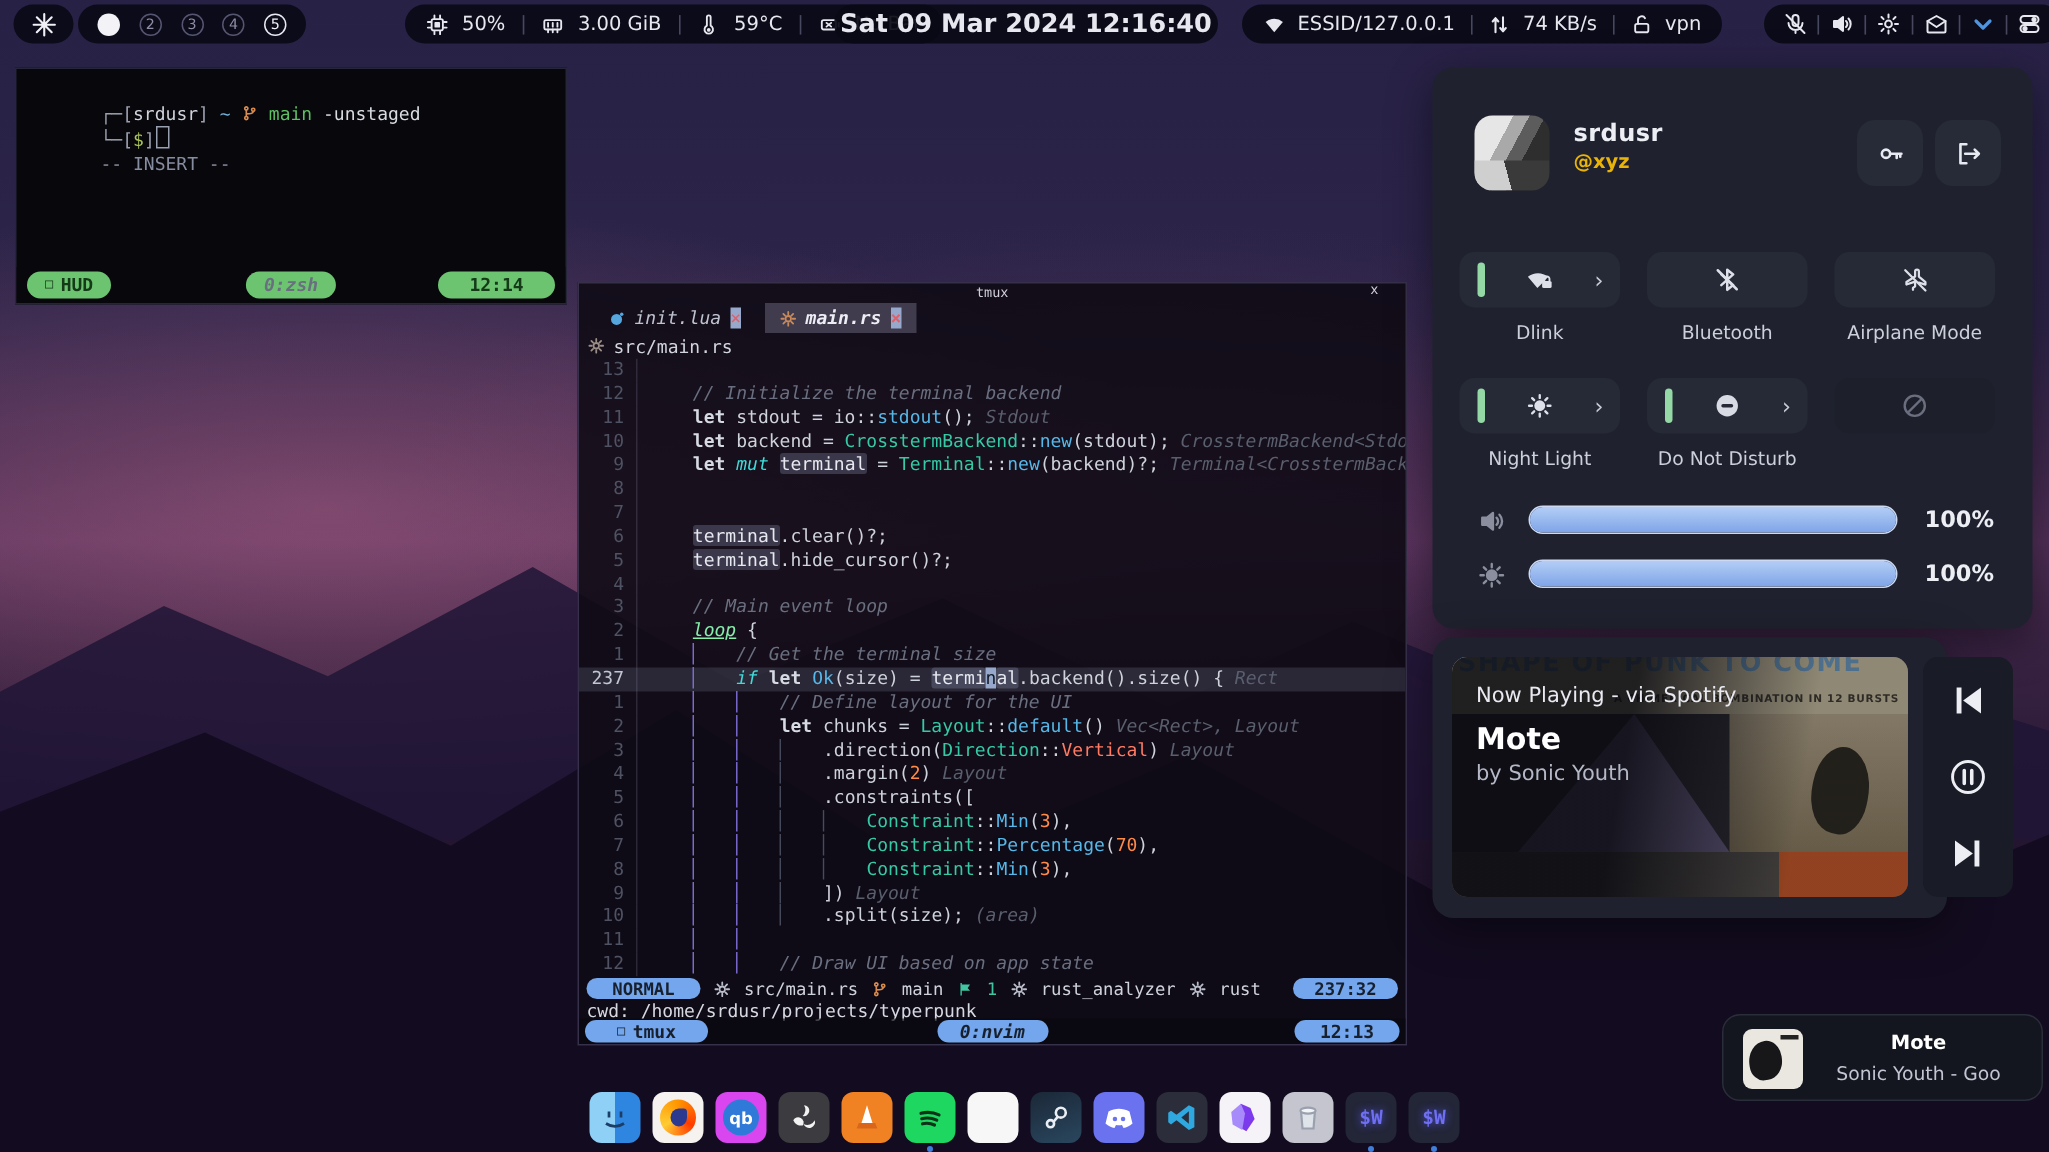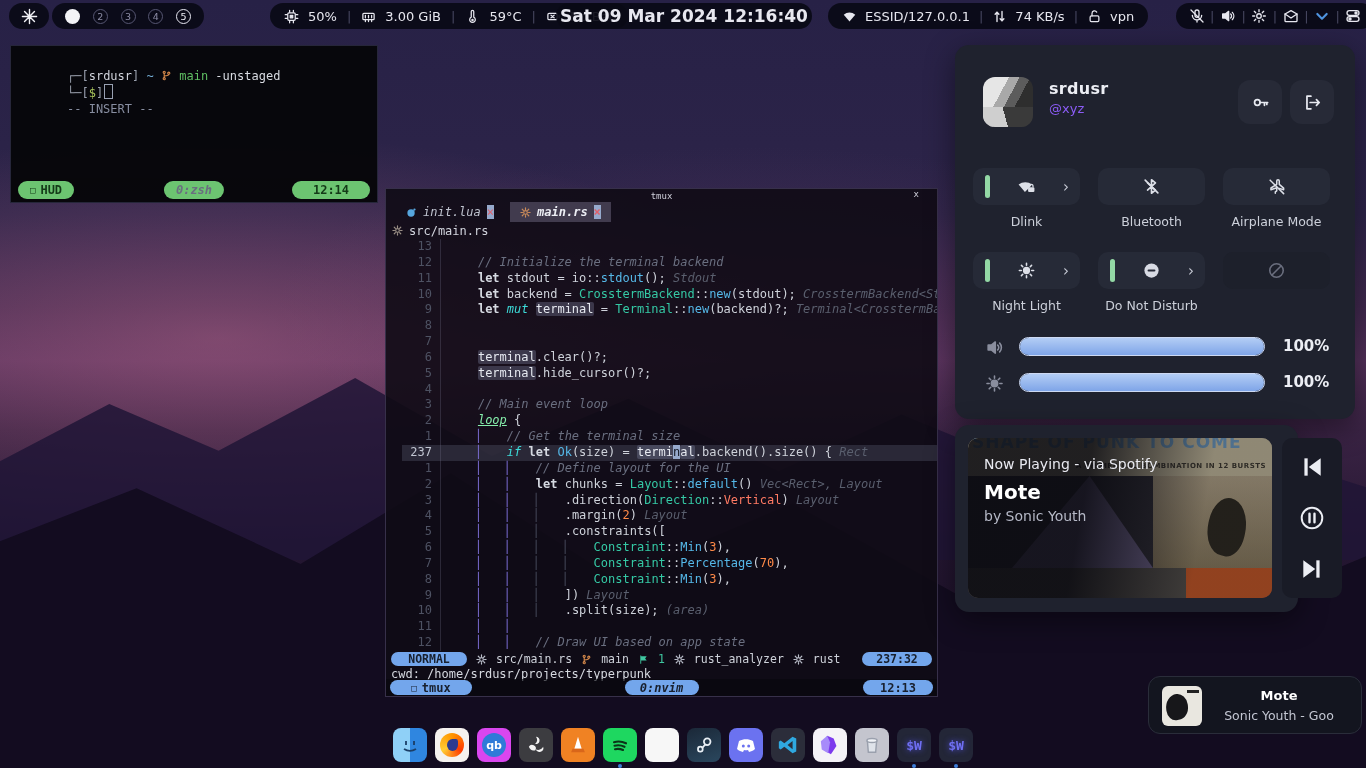--- a/index.html
+++ b/index.html
@@ -69,21 +69,21 @@
   .tab{display:flex;align-items:center;gap:6px;padding:0 10px;font-style:italic;color:#bfc3cf;cursor:pointer;}
   .tab.active{background:#413b4e;color:#eceef4;font-weight:bold;}
   .tab .x{color:#e0606a;font-style:normal;}
   .tab .ic{width:11px;height:11px;}
   .lua-ic{color:#56a6de;} .rust-ic{color:#c98a5a;}
   #crumb{position:absolute;top:33px;left:6px;height:17px;display:flex;align-items:center;gap:6px;
          font-size:12px;color:#d2d5de;}
   #crumb .ic{width:11px;height:11px;color:#9a8f86;}
   #code{position:absolute;top:50px;left:0;right:0;height:412px;overflow:hidden;
         font-size:12px;line-height:15.85px;cursor:text;}
-  .row{display:flex;white-space:pre;height:15.85px;margin-left:16px;}
+  .row{display:flex;white-space:pre;height:15.85px;}
   .row.cur{background:rgba(78,80,100,.42);}
   .ln{width:30px;text-align:right;padding-right:8px;color:#4e5263;flex:none;
       border-right:1px solid rgba(120,120,145,.28);margin-right:8px;}
   .row.cur .ln{color:#c2c6d2;}
   .c{color:#6a6f80;font-style:italic;} .k{color:#d6dae2;font-weight:bold;}
   .m{color:#3ddbd9;font-style:italic;} .t{color:#35c9a5;} .f{color:#55b8e8;}
   .n{color:#ff8a48;} .e{color:#ff7a63;} .p{color:#ced2da;}
   .h{color:#5a5f6e;font-style:italic;}
   .w{background:rgba(130,136,165,.34);color:#e6e9f0;border-radius:2px;}
   .g{color:#7e6fd8;} .G{color:#474b5c;}
@@ -104,21 +104,21 @@
   #tmuxbar .r{right:4px;width:70px;}
 
   
   #cc{left:955px;top:45px;width:400px;height:374px;background:#1f222e;border-radius:14px;
       box-shadow:0 8px 30px rgba(0,0,0,.45);color:#eceef4;}
   #cc-avatar{left:28px;top:32px;width:50px;height:50px;border-radius:12px;overflow:hidden;
      background:linear-gradient(118deg,#e6e6e6 0 34%,#a9a9a9 34% 48%,#5c5c5c 48% 62%,#2e2e2e 62% 100%);}
   #cc-avatar:after{content:"";position:absolute;left:0;bottom:0;width:100%;height:40%;
      background:linear-gradient(75deg,#cfcfcf 0 45%,#3a3a3a 45%);}
   #cc-name{left:94px;top:34px;font-size:16px;font-weight:bold;letter-spacing:.3px;}
-  #cc-handle{left:94px;top:56px;font-size:13px;color:#8b5cf6;}
+  #cc-handle{left:94px;top:56px;font-size:13px;color:#eab308;font-weight:bold;}
   .cc-btn{top:35px;width:44px;height:44px;background:#272a37;border-radius:12px;display:flex;
           align-items:center;justify-content:center;cursor:pointer;}
   .cc-btn .ic{width:19px;height:19px;color:#e8eaf1;}
   #cc-key{left:283px;} #cc-logout{left:335px;}
   #cc-toggles{left:0;top:118px;width:400px;}
   .tg-cell{position:absolute;width:107px;}
   .tg-btn{height:37px;background:#262a37;border-radius:10px;position:relative;display:flex;
           align-items:center;justify-content:center;cursor:pointer;}
   .tg-btn.dark{background:#1d202b;}
   .tg-bar{position:absolute;left:12px;top:7px;width:5px;height:23px;border-radius:3px;background:#93d8a5;}

